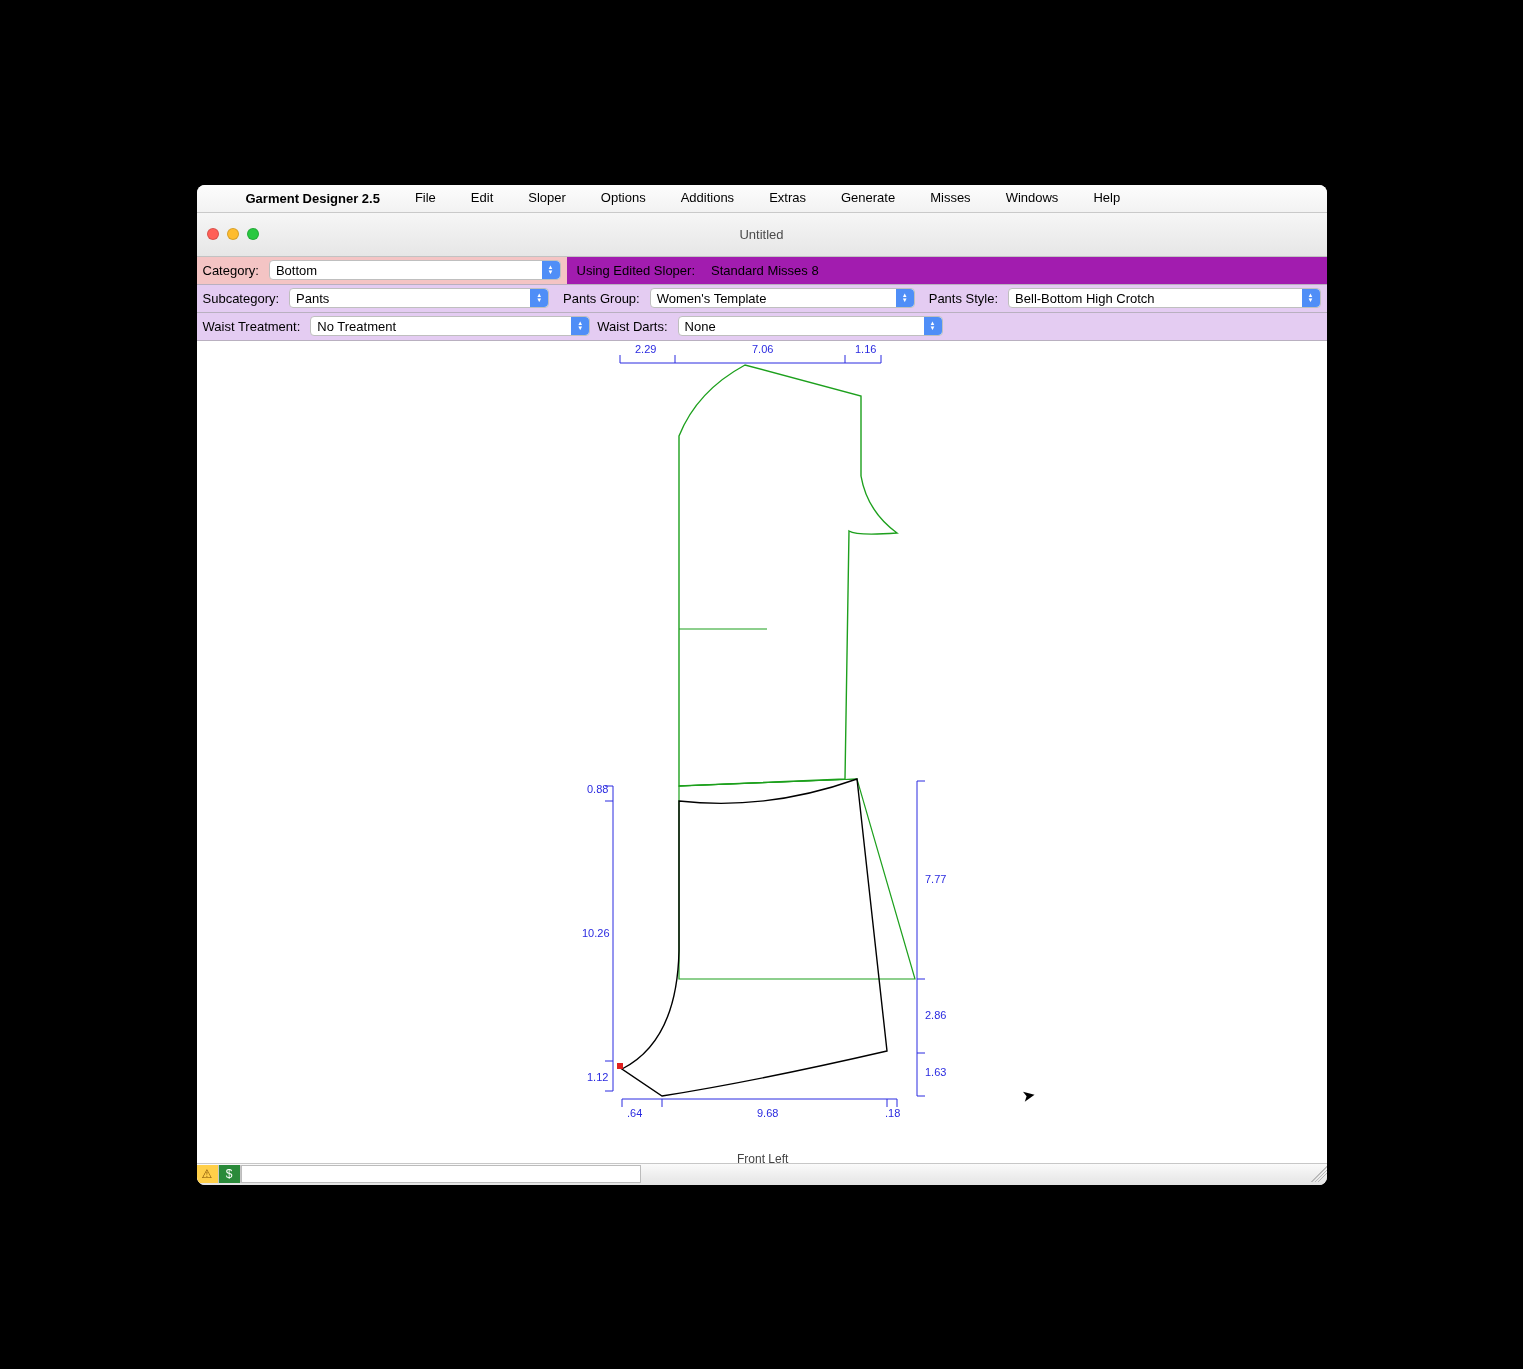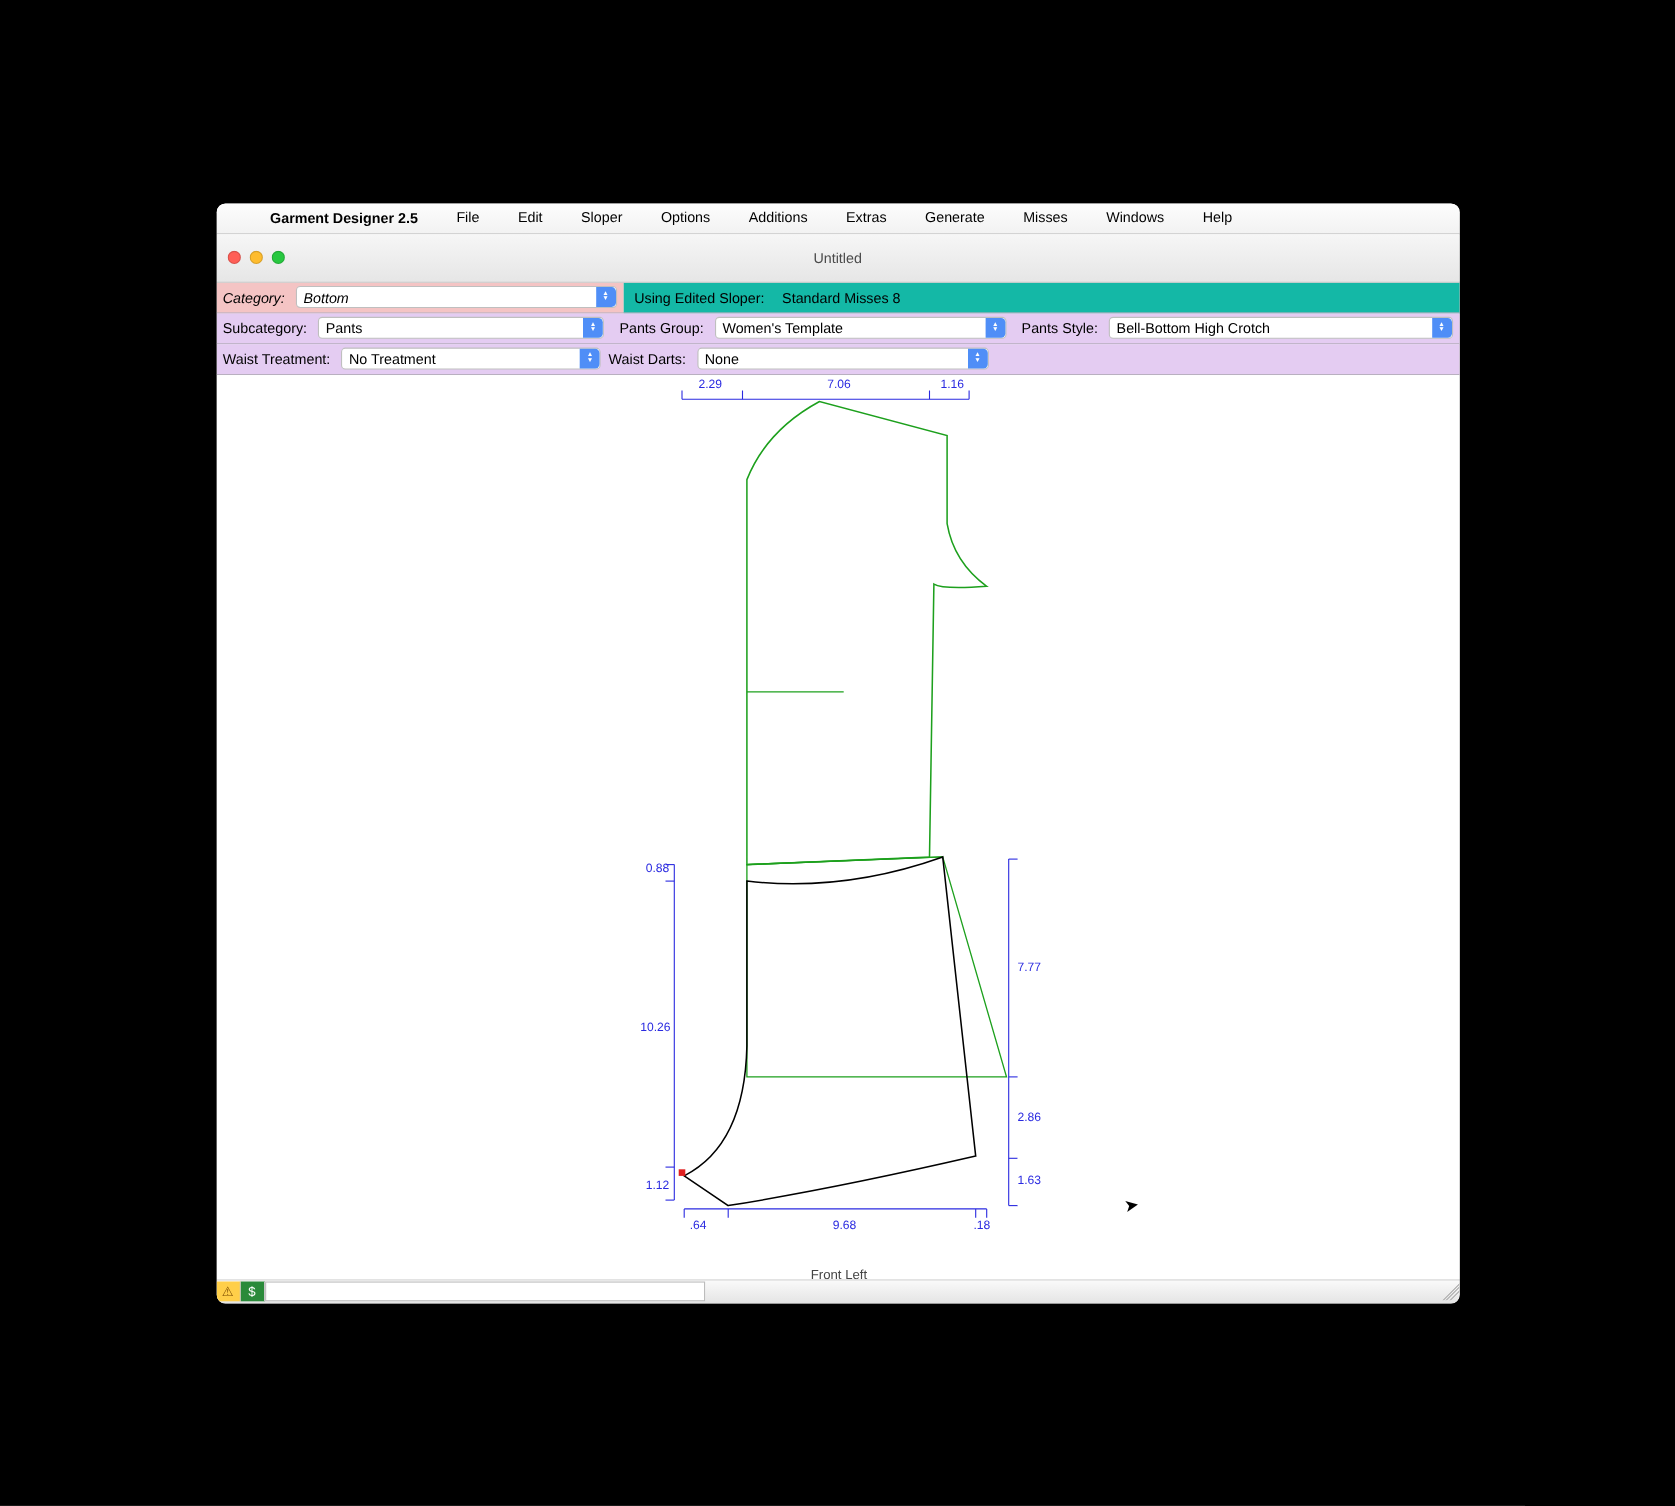--- a/index.html
+++ b/index.html
@@ -74,23 +74,23 @@
   
   .row {
     display: flex;
     align-items: center;
     height: 28px;
     border-bottom: 1px solid #b9b0c0;
     padding: 0 6px;
     gap: 6px;
   }
   .row-pink { background: #f4c4c4; }
-  .row-yellow { background: #14b8a6; flex: 1; padding-left: 10px;}
+  .row-yellow { background: #a21caf; flex: 1; padding-left: 10px;}
   .row-dual { display: flex; }
-  .row-dual > .row-pink { flex: 0 0 370px; font-style: italic; }
+  .row-dual > .row-pink { flex: 0 0 370px; }
   .row-purple { background: #e4ccf2; }
   .label { white-space: nowrap; padding-right: 4px;}
   .select {
     background: #fff;
     border: 1px solid #bfbfbf;
     border-radius: 4px;
     height: 20px;
     display: flex;
     align-items: center;
     padding: 0 6px;
@@ -224,21 +224,21 @@
     </div>
     <span class="label" style="margin-left:8px">Pants Style:</span>
     <div class="select" style="flex:1">
       <span>Bell-Bottom High Crotch</span>
       <span class="arrows">▲<br>▼</span>
     </div>
   </div>
 
   <div class="row row-purple">
     <span class="label">Waist Treatment:</span>
-    <div class="select" style="width:236px">
+    <div class="select" style="width:280px">
       <span>No Treatment</span>
       <span class="arrows">▲<br>▼</span>
     </div>
     <span class="label" style="margin-left:1px">Waist Darts:</span>
     <div class="select" style="width:265px">
       <span>None</span>
       <span class="arrows">▲<br>▼</span>
     </div>
   </div>
 

